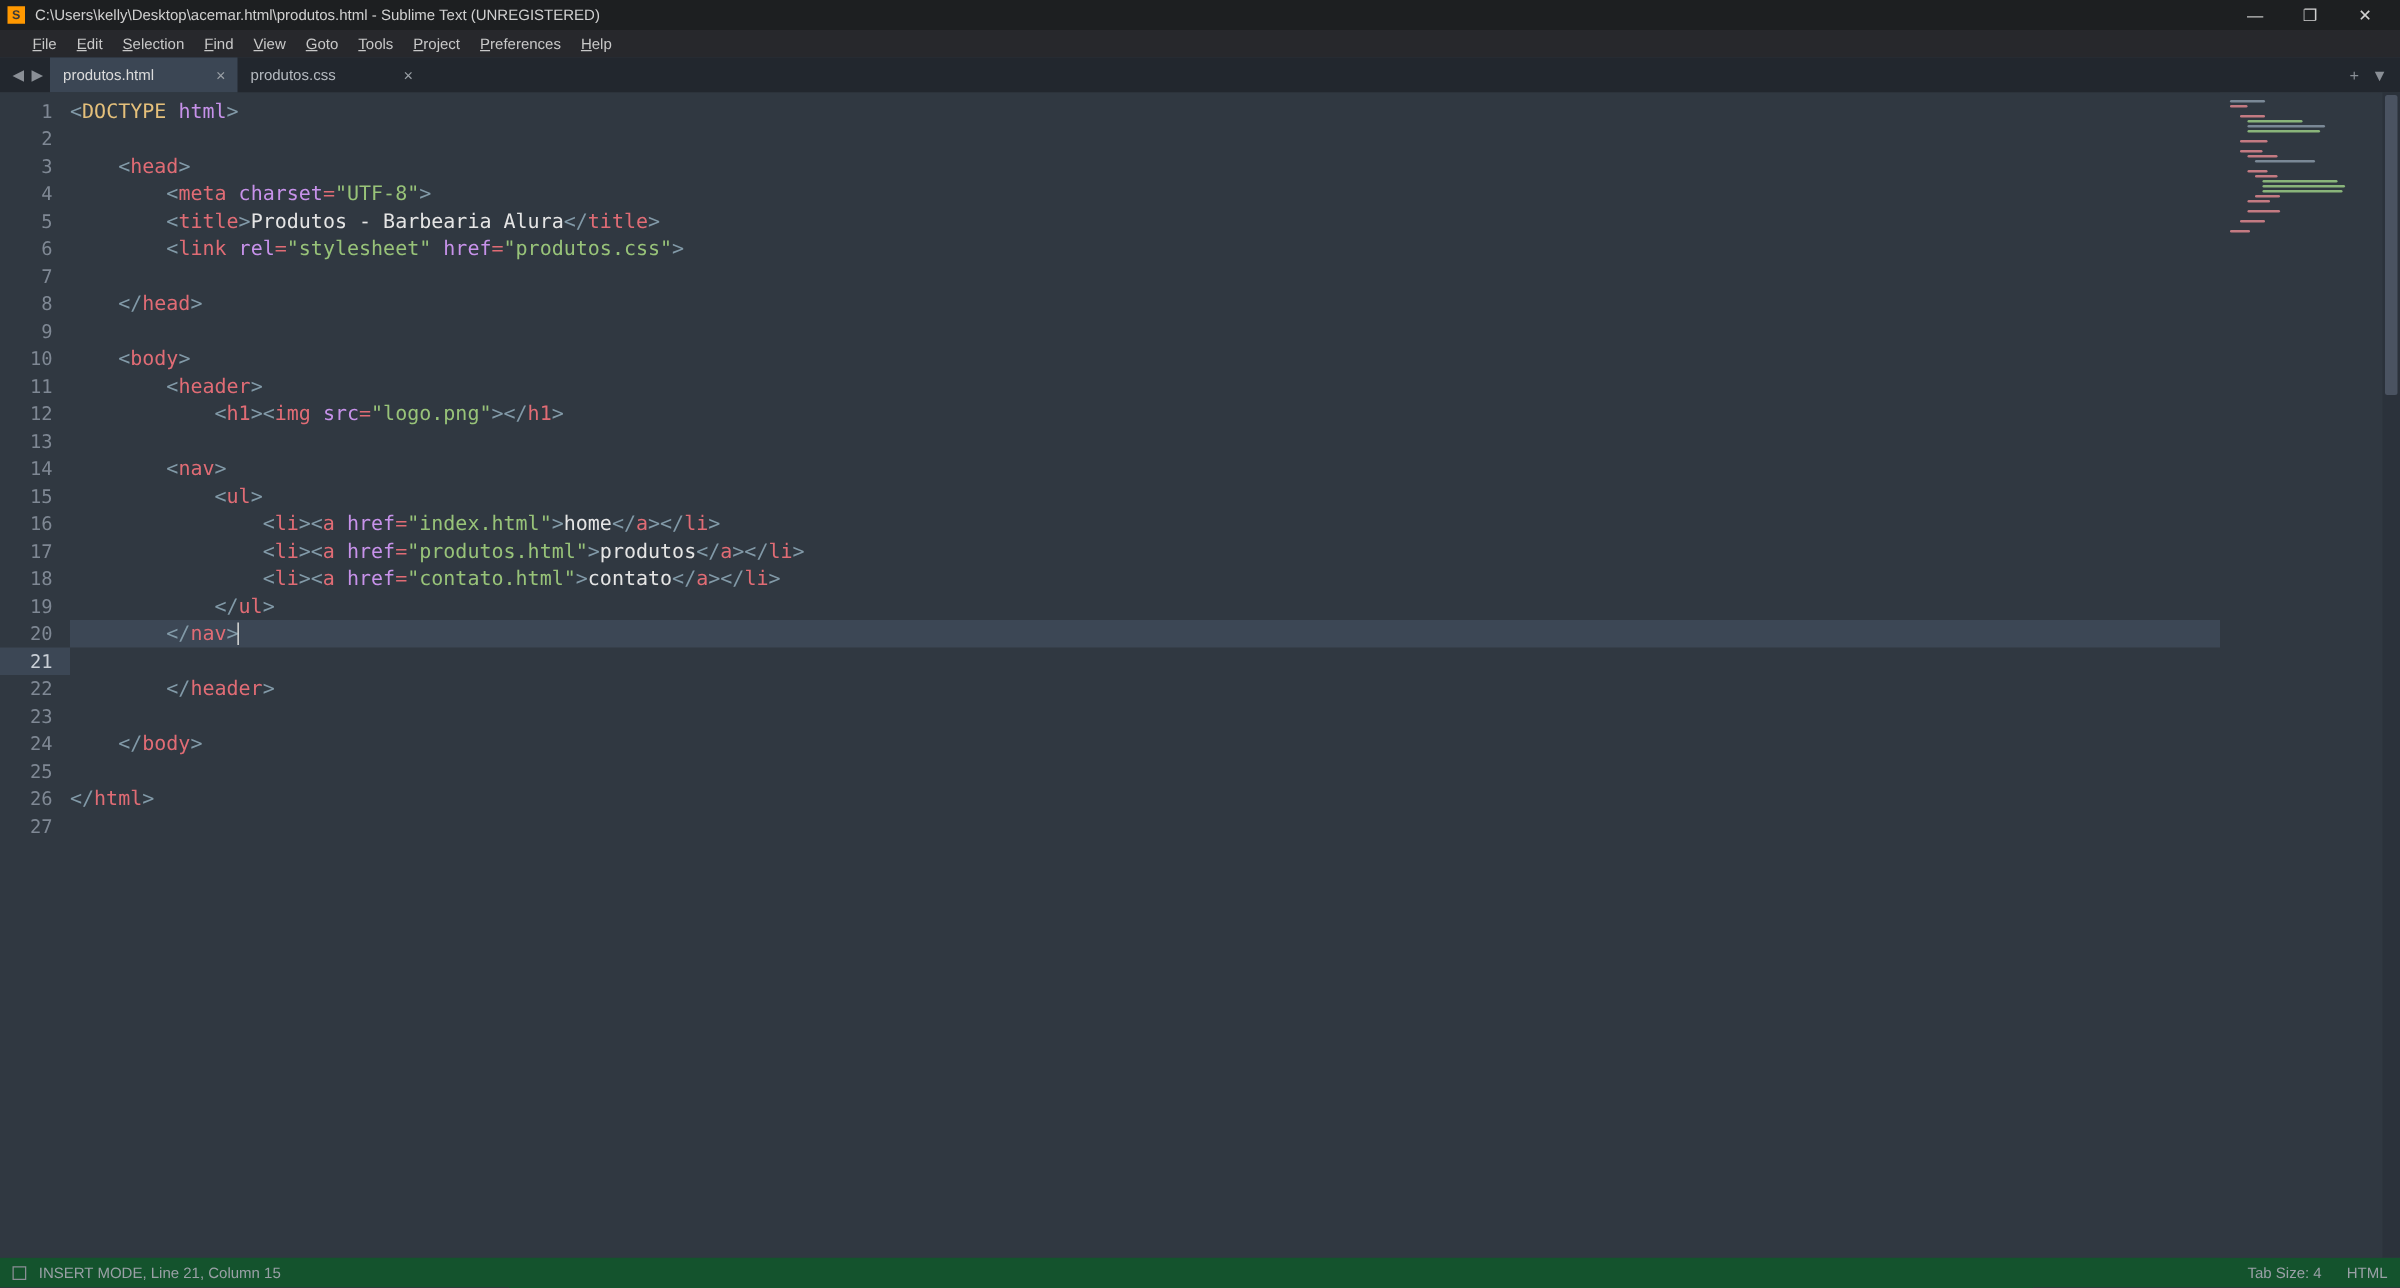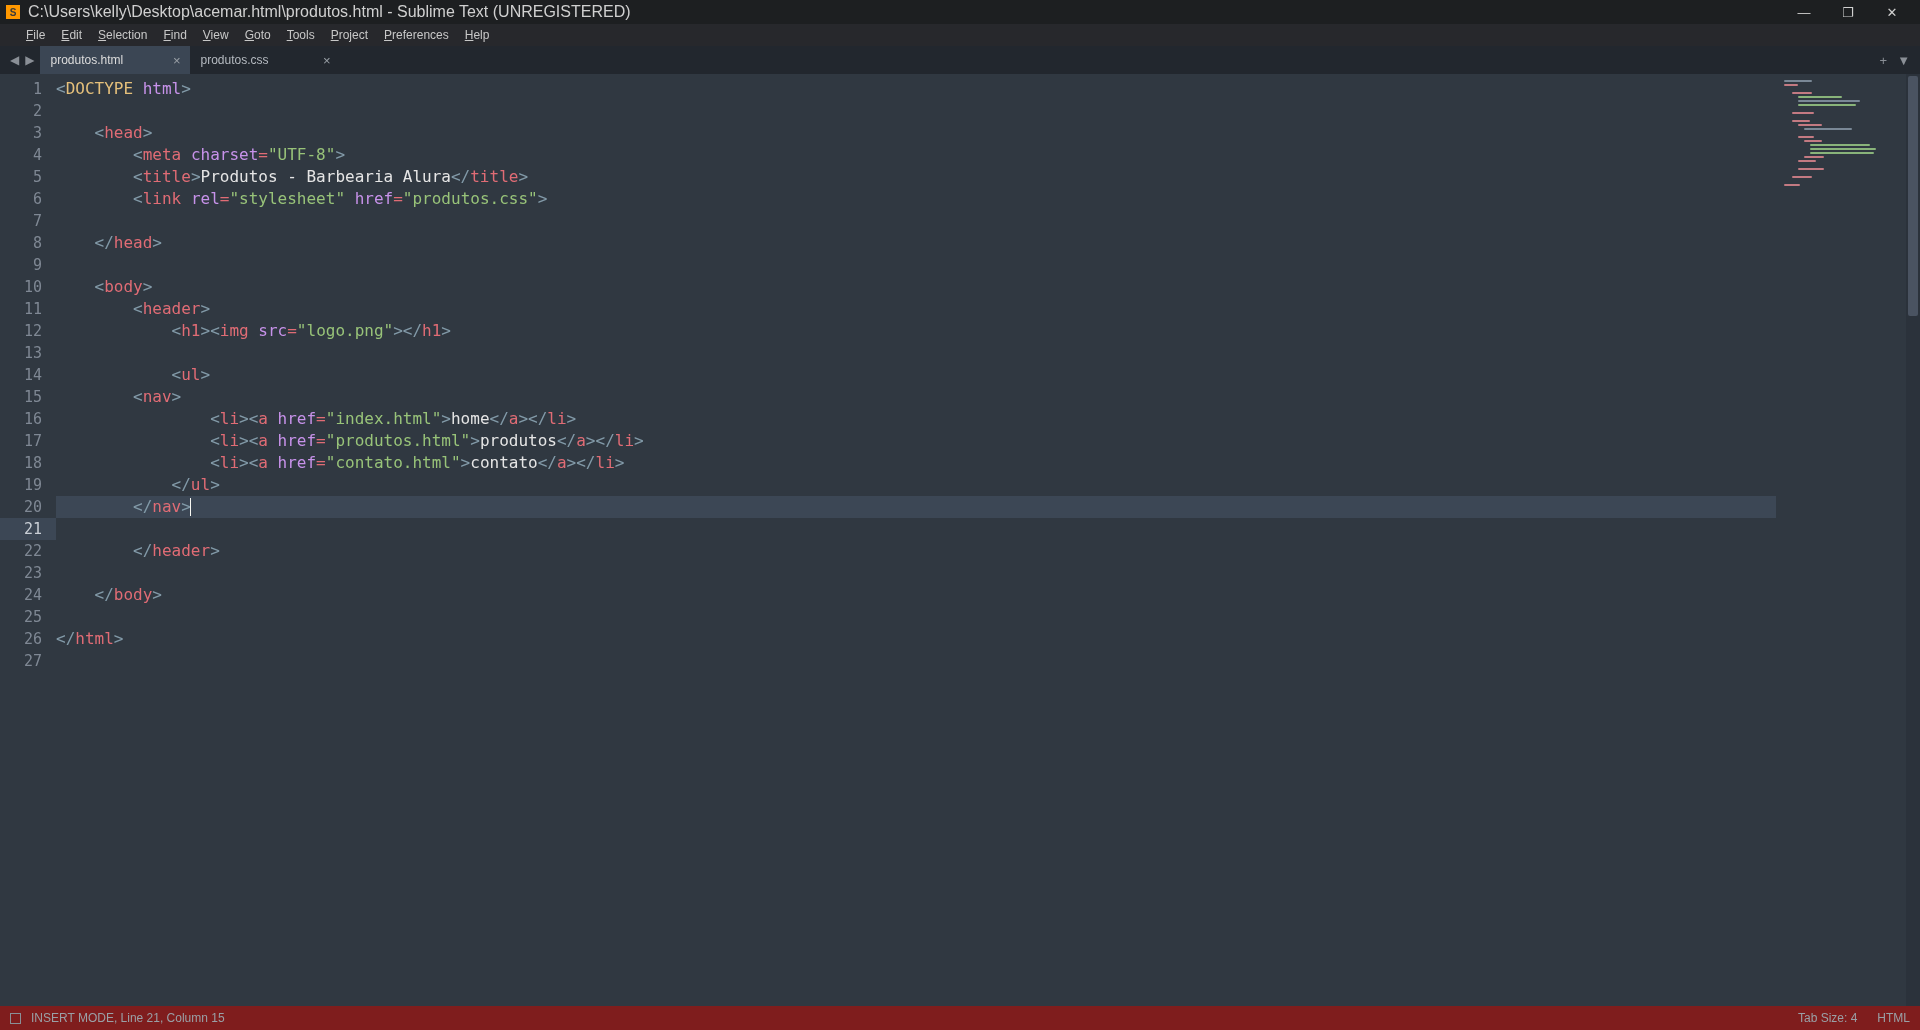--- a/index.html
+++ b/index.html
@@ -17,21 +17,21 @@
   padding: 0 6px;
   color: #d0d0d0;
 }
 .titlebar-icon {
   width: 14px; height: 14px;
   background: #ff9800;
   margin-right: 8px;
   display: inline-flex; align-items: center; justify-content: center;
   font-size: 10px; font-weight: bold; color: #3a3a3a;
 }
-.titlebar-title { flex: 1; font-size: 16px; }
+.titlebar-title { flex: 1; font-size: 12px; }
 .titlebar-controls { display: flex; gap: 0; }
 .tb-btn {
   width: 44px; height: 24px;
   display: flex; align-items: center; justify-content: center;
   color: #d0d0d0; font-size: 13px;
 }
 .menubar {
   height: 22px;
   background: #27282c;
   display: flex; align-items: center;
@@ -122,21 +122,21 @@
 }
 .scrollbar-thumb {
   position: absolute; left: 2px; top: 2px;
   width: 10px; height: 240px;
   background: #4a5361;
   border-radius: 2px;
 }
 
 .statusbar {
   height: 24px;
-  background: #7f1d1d;
+  background: #14532d;
   display: flex; align-items: center;
   padding: 0 10px;
   color: #9aa0a6;
   font-size: 12px;
   justify-content: space-between;
   text-align: right;
 }
 .status-left { display: flex; align-items: center; gap: 10px; }
 .status-box {
   width: 11px; height: 11px;
@@ -239,22 +239,22 @@
       <div class="row"><span class="c-text">        </span><span class="c-punc">&lt;</span><span class="c-tag">meta</span><span class="c-text"> </span><span class="c-attr">charset</span><span class="c-eq">=</span><span class="c-str">"UTF-8"</span><span class="c-punc">&gt;</span></div>
       <div class="row"><span class="c-text">        </span><span class="c-punc">&lt;</span><span class="c-tag">title</span><span class="c-punc">&gt;</span><span class="c-text">Produtos - Barbearia Alura</span><span class="c-punc">&lt;/</span><span class="c-tag">title</span><span class="c-punc">&gt;</span></div>
       <div class="row"><span class="c-text">        </span><span class="c-punc">&lt;</span><span class="c-tag">link</span><span class="c-text"> </span><span class="c-attr">rel</span><span class="c-eq">=</span><span class="c-str">"stylesheet"</span><span class="c-text"> </span><span class="c-attr">href</span><span class="c-eq">=</span><span class="c-str">"produtos.css"</span><span class="c-punc">&gt;</span></div>
       <div class="row"></div>
       <div class="row"><span class="c-text">    </span><span class="c-punc">&lt;/</span><span class="c-tag">head</span><span class="c-punc">&gt;</span></div>
       <div class="row"></div>
       <div class="row"><span class="c-text">    </span><span class="c-punc">&lt;</span><span class="c-tag">body</span><span class="c-punc">&gt;</span></div>
       <div class="row"><span class="c-text">        </span><span class="c-punc">&lt;</span><span class="c-tag">header</span><span class="c-punc">&gt;</span></div>
       <div class="row"><span class="c-text">            </span><span class="c-punc">&lt;</span><span class="c-tag">h1</span><span class="c-punc">&gt;&lt;</span><span class="c-tag">img</span><span class="c-text"> </span><span class="c-attr">src</span><span class="c-eq">=</span><span class="c-str">"logo.png"</span><span class="c-punc">&gt;&lt;/</span><span class="c-tag">h1</span><span class="c-punc">&gt;</span></div>
       <div class="row"></div>
+      <div class="row"><span class="c-text">        </span><span class="c-punc">&lt;</span><span class="c-tag">nav</span><span class="c-punc">&gt;</span></div>
       <div class="row"><span class="c-text">            </span><span class="c-punc">&lt;</span><span class="c-tag">ul</span><span class="c-punc">&gt;</span></div>
-      <div class="row"><span class="c-text">        </span><span class="c-punc">&lt;</span><span class="c-tag">nav</span><span class="c-punc">&gt;</span></div>
       <div class="row"><span class="c-text">                </span><span class="c-punc">&lt;</span><span class="c-tag">li</span><span class="c-punc">&gt;&lt;</span><span class="c-tag">a</span><span class="c-text"> </span><span class="c-attr">href</span><span class="c-eq">=</span><span class="c-str">"index.html"</span><span class="c-punc">&gt;</span><span class="c-text">home</span><span class="c-punc">&lt;/</span><span class="c-tag">a</span><span class="c-punc">&gt;&lt;/</span><span class="c-tag">li</span><span class="c-punc">&gt;</span></div>
       <div class="row"><span class="c-text">                </span><span class="c-punc">&lt;</span><span class="c-tag">li</span><span class="c-punc">&gt;&lt;</span><span class="c-tag">a</span><span class="c-text"> </span><span class="c-attr">href</span><span class="c-eq">=</span><span class="c-str">"produtos.html"</span><span class="c-punc">&gt;</span><span class="c-text">produtos</span><span class="c-punc">&lt;/</span><span class="c-tag">a</span><span class="c-punc">&gt;&lt;/</span><span class="c-tag">li</span><span class="c-punc">&gt;</span></div>
       <div class="row"><span class="c-text">                </span><span class="c-punc">&lt;</span><span class="c-tag">li</span><span class="c-punc">&gt;&lt;</span><span class="c-tag">a</span><span class="c-text"> </span><span class="c-attr">href</span><span class="c-eq">=</span><span class="c-str">"contato.html"</span><span class="c-punc">&gt;</span><span class="c-text">contato</span><span class="c-punc">&lt;/</span><span class="c-tag">a</span><span class="c-punc">&gt;&lt;/</span><span class="c-tag">li</span><span class="c-punc">&gt;</span></div>
       <div class="row"><span class="c-text">            </span><span class="c-punc">&lt;/</span><span class="c-tag">ul</span><span class="c-punc">&gt;</span></div>
       <div class="row current"><span class="c-text">        </span><span class="c-punc">&lt;/</span><span class="c-tag">nav</span><span class="c-punc">&gt;</span><span class="caret"></span></div>
       <div class="row"></div>
       <div class="row"><span class="c-text">        </span><span class="c-punc">&lt;/</span><span class="c-tag">header</span><span class="c-punc">&gt;</span></div>
       <div class="row"></div>
       <div class="row"><span class="c-text">    </span><span class="c-punc">&lt;/</span><span class="c-tag">body</span><span class="c-punc">&gt;</span></div>
       <div class="row"></div>

